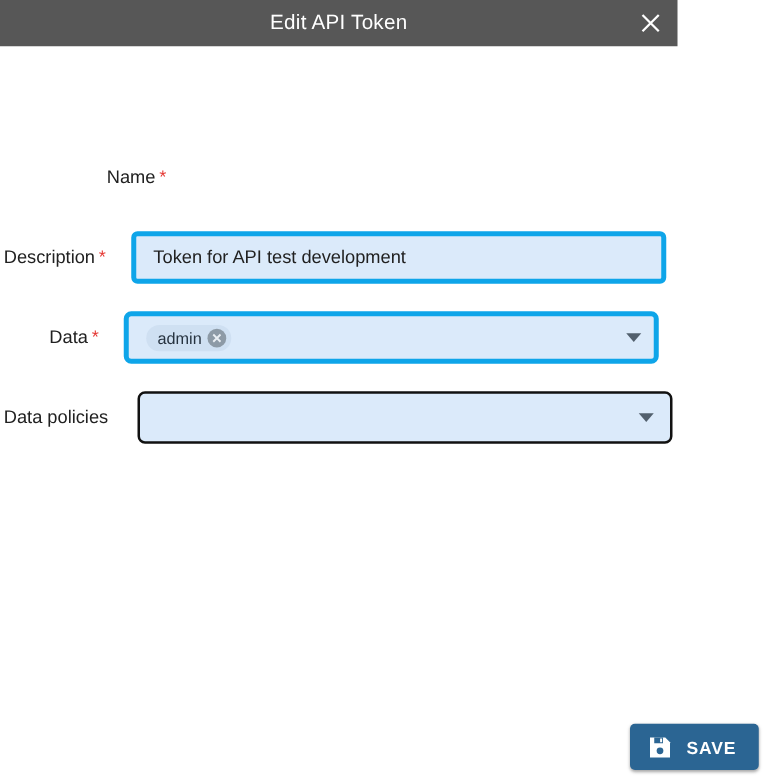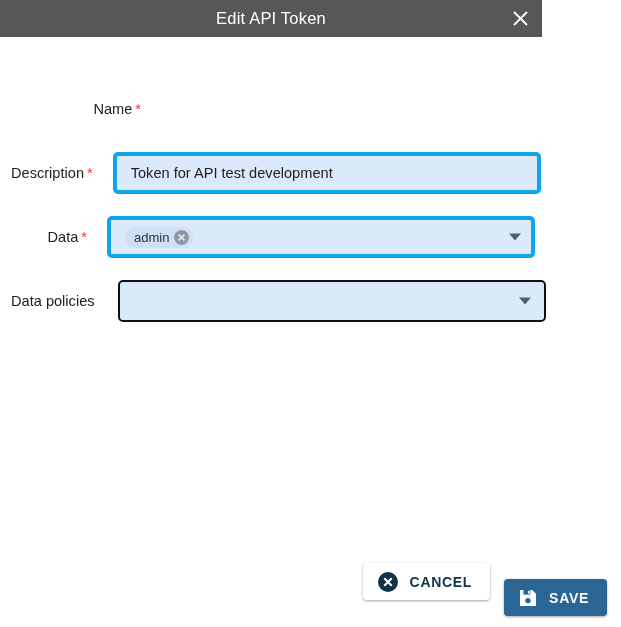--- a/index.html
+++ b/index.html
@@ -45,23 +45,23 @@
     cursor: pointer;
     background: transparent;
     border: none;
     padding: 0;
   }
   .close-btn svg { display: block; }
 
   
   .form {
     position: absolute;
-    top: 37px; left: 11px;
+    top: 37px; left: 3px;
     width: 524px;
-    padding-top: 51px;
+    padding-top: 84px;
   }
   .row {
     display: flex;
     align-items: center;
     height: 42px;
     margin-bottom: 22px;
   }
   .row:last-child { margin-bottom: 12px; }
 
   .label {
@@ -100,21 +100,21 @@
   }
   .field.dashed {
     border: 1px dashed #a9b7c6;
   }
   .field.solid {
     border: 4px solid #0ea5e9;
   }
   .field.focused {
     border: 2px solid #111111;
   }
-  .field.select { cursor: pointer; padding-right: 34px; }
+  .field.select { cursor: pointer; padding-right: 34px; border-radius: 6px; }
 
   .field-text { line-height: 1; }
 
   
   .chip {
     display: inline-flex;
     align-items: center;
     height: 21px;
     background: #cfe0f2;
     border-radius: 11px;
@@ -259,29 +259,20 @@
           <span class="field-text"></span>
         </div>
         <span class="caret"></span>
       </div>
     </div>
 
   </div>
 
   <div class="footer">
 
-    <button class="btn btn-cancel">
-      <span class="btn-icon">
-        <svg width="22" height="22" viewBox="0 0 22 22" aria-hidden="true">
-          <circle cx="11" cy="11" r="10" fill="#123247"></circle>
-          <path d="M7.3 7.3 L14.7 14.7 M14.7 7.3 L7.3 14.7" stroke="#ffffff" stroke-width="2.1" fill="none"></path>
-        </svg>
-      </span>
-      <span class="btn-label">CANCEL</span>
-    </button>
 
     <button class="btn btn-save">
       <span class="btn-icon">
         <svg width="20" height="20" viewBox="0 0 20 20" aria-hidden="true">
           <path d="M2 2 H14.2 L18 5.8 V18 H2 Z" fill="#ffffff"></path>
           <rect x="5.4" y="2" width="7" height="4.6" fill="#2b6593"></rect>
           <rect x="10.1" y="2.8" width="1.6" height="3" fill="#ffffff"></rect>
           <circle cx="10" cy="12.6" r="2.7" fill="#2b6593"></circle>
         </svg>
       </span>

